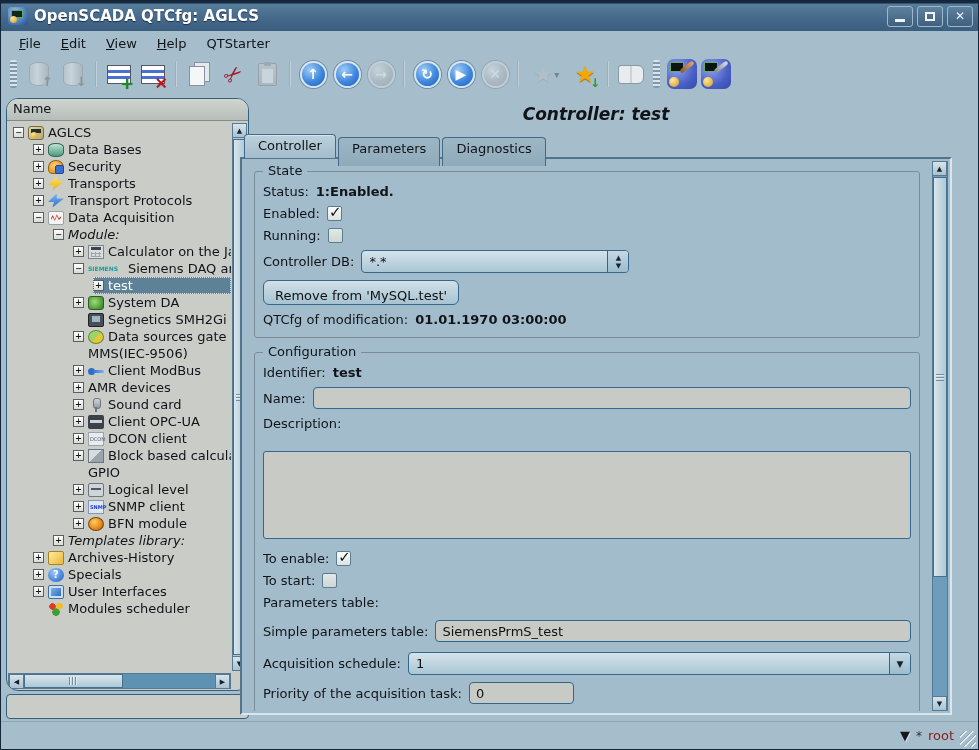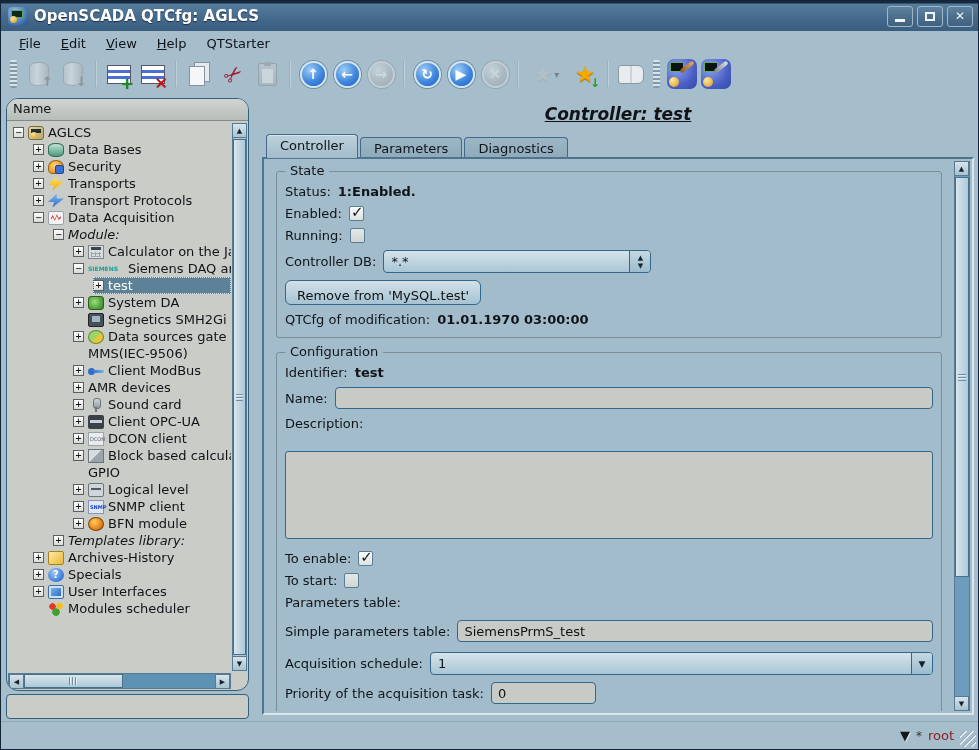--- a/index.html
+++ b/index.html
@@ -175,25 +175,25 @@
     border:1px solid #46718d; position:relative; }
   .grip-v { position:absolute; top:2px; bottom:2px; left:50%; width:9px; margin-left:-5px;
     background:repeating-linear-gradient(90deg,#6e8fa3 0 1px,#ffffff90 1px 2px,transparent 2px 3px); }
 
   
   .tree-filter { position:absolute; left:5px; top:601px; width:243px; height:25px;
     background:#c9ccc7; border:1px solid #33607f; border-radius:4px; padding:2px 6px;
     font:13px "DejaVu Sans",sans-serif; color:#111; }
 
   
-  .right-panel { position:absolute; left:259px; top:2px; width:716px; height:620px;text-decoration:underline; }
+  .right-panel { position:absolute; left:237px; top:2px; width:716px; height:620px; }
   .rtitle { text-align:center; font-size:17px; font-weight:bold; font-style:italic; padding-top:9px; }
   .tabs { position:absolute; top:39px; left:6px; right:0; height:24px; display:flex; z-index:2; }
   .tab { padding:3px 13px 0; margin-right:2px; border:1px solid #44688a; border-bottom:none;
-    border-radius:4px 4px 0 0; background:linear-gradient(180deg,#9cb6c4,#8fabbb); height:20px; margin-top:3px; }
+    border-radius:4px 4px 0 0; background:linear-gradient(180deg,#9cb6c4,#8fabbb); height:29px; margin-top:3px; }
   .tab.active { background:linear-gradient(180deg,#bcd1db,#a3bccb); height:24px; margin-top:0;
     box-shadow:inset 0 1px 0 #d8e6ec; font-weight:normal; }
   .tab-content { position:absolute; top:62px; left:2px; right:2px; bottom:0;
     background:#a3bccb; border:2px solid; border-color:#50748c #dbe6ec #dbe6ec #50748c; }
   .scrollwrap { position:absolute; top:2px; left:2px; right:20px; bottom:2px; overflow:hidden;
     padding:10px 10px 0 10px; }
   .vscroll { position:absolute; top:2px; right:2px; bottom:2px; width:16px;
     background:#6d9cbc; border:1px solid #557a91; }
   .vscroll .thumbv { position:absolute; left:0; right:0; top:15px; height:73%;
     background:linear-gradient(90deg,#d9e5eb,#aec9d7); border:1px solid #46718d; }

